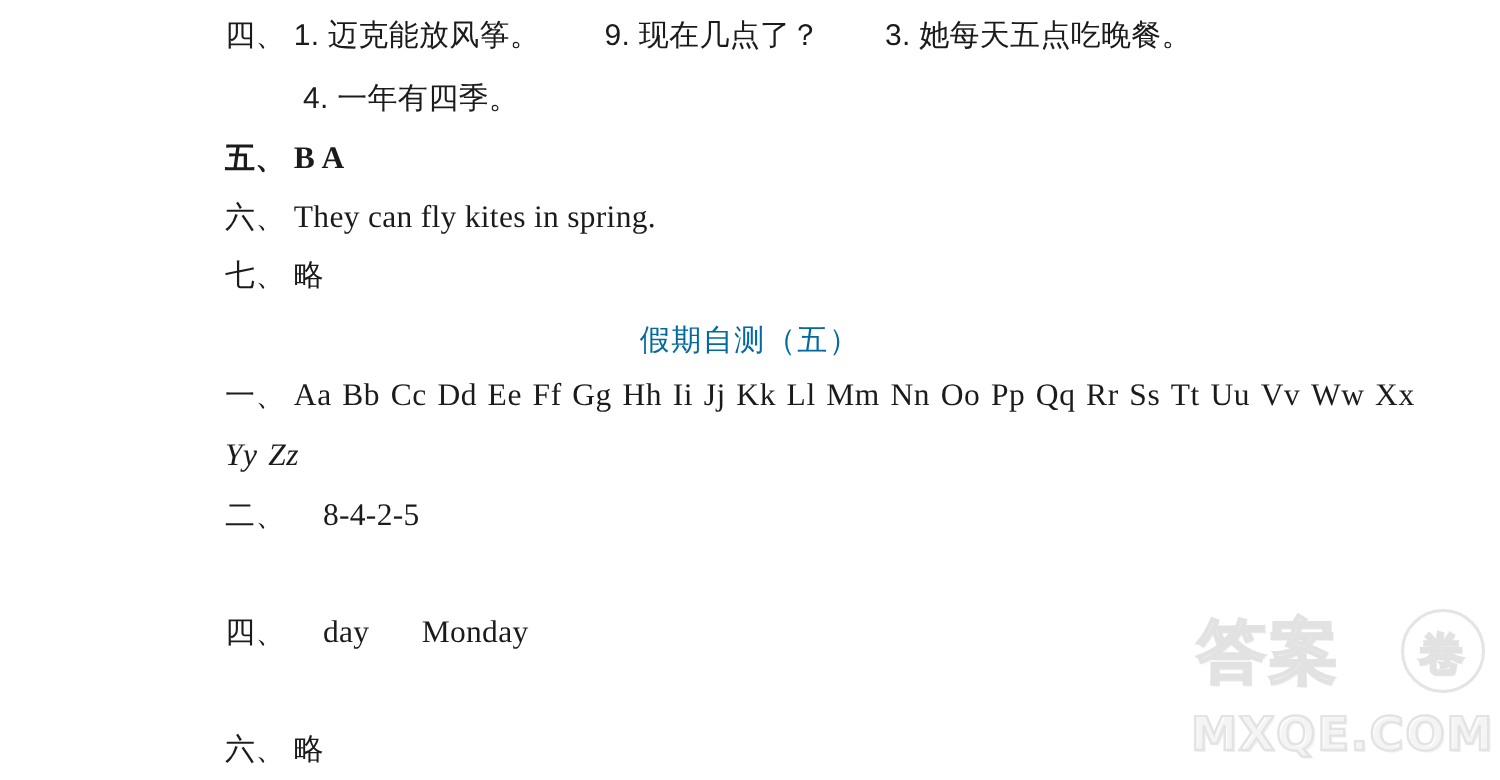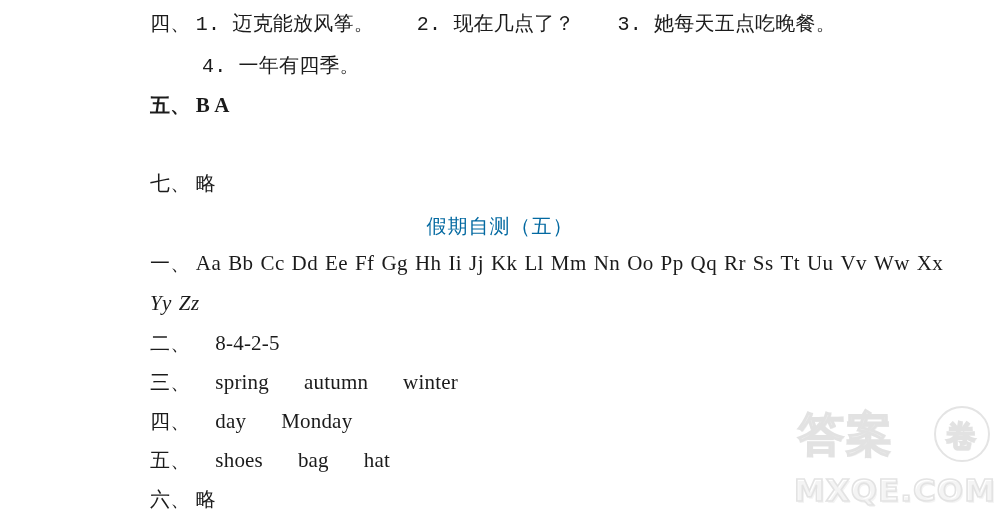--- a/index.html
+++ b/index.html
@@ -38,21 +38,21 @@
   .marker {
     font-family: "DejaVu Sans", "Liberation Sans", sans-serif;
     font-size: 20px;
     color: #1b1b1b;
   }
   .body-text {
     font-family: "Liberation Serif", "DejaVu Serif", serif;
     font-size: 21px;
   }
   .body-cjk {
-    font-family: Liberation Mono, monospace;
+    font-family: Liberation Sans, sans-serif;
     font-size: 20px;
   }
 
   .seg {
     display: inline-block;
   }
   .gap-sm { display: inline-block; width: 14px; }
   .gap-md { display: inline-block; width: 24px; }
   .gap-lg { display: inline-block; width: 32px; }
 
@@ -124,34 +124,38 @@
 </style>
 </head>
 <body>
 
 <div class="page">
 
   <div class="line" style="top:13px;">
     <span class="marker">四、</span>
     <span class="body-cjk seg">1. 迈克能放风筝。</span>
     <span class="gap-lg"></span>
-    <span class="body-cjk seg">2. 现在几点了？</span>
+    <span class="body-cjk seg">9. 现在几点了？</span>
     <span class="gap-lg"></span>
     <span class="body-cjk seg">3. 她每天五点吃晚餐。</span>
   </div>
 
   <div class="line" style="top:55px; left:202px;">
     <span class="body-cjk seg">4. 一年有四季。</span>
   </div>
 
   <div class="line" style="top:95px;font-weight:bold;">
     <span class="marker">五、</span>
     <span class="body-text seg">B A</span>
   </div>
 
+  <div class="line" style="top:134px;">
+    <span class="marker">六、</span>
+    <span class="body-text seg">They can fly kites in spring.</span>
+  </div>
 
   <div class="line" style="top:173px;">
     <span class="marker">七、</span>
     <span class="body-cjk seg">略</span>
   </div>
 
   <div class="section-title" style="top:213px;">假期自测（五）</div>
 
   <div class="line" style="top:253px;">
     <span class="marker">一、</span>
@@ -161,47 +165,29 @@
   <div class="line" style="top:293px;font-style:italic;">
     <span class="alphabet" id="alphabet-wrap"><span class="pair">Yy</span><span class="pair">Zz</span></span>
   </div>
 
   <div class="line" style="top:333px;">
     <span class="marker">二、</span>
     <span class="gap-sm"></span>
     <span class="body-text seg">8-4-2-5</span>
   </div>
 
-  <div class="line" style="top:372px;">
-    <span class="marker">三、</span>
-    <span class="gap-sm"></span>
-    <span class="body-text seg">spring</span>
-    <span class="gap-md"></span>
-    <span class="body-text seg">autumn</span>
-    <span class="gap-md"></span>
-    <span class="body-text seg">winter</span>
-  </div>
 
   <div class="line" style="top:411px;">
     <span class="marker">四、</span>
     <span class="gap-sm"></span>
     <span class="body-text seg">day</span>
     <span class="gap-md"></span>
     <span class="body-text seg">Monday</span>
   </div>
 
-  <div class="line" style="top:450px;">
-    <span class="marker">五、</span>
-    <span class="gap-sm"></span>
-    <span class="body-text seg">shoes</span>
-    <span class="gap-md"></span>
-    <span class="body-text seg">bag</span>
-    <span class="gap-md"></span>
-    <span class="body-text seg">hat</span>
-  </div>
 
   <div class="line" style="top:489px;">
     <span class="marker">六、</span>
     <span class="body-cjk seg">略</span>
   </div>
 
   <div class="watermark">
     <div class="wm-cjk">答案</div>
     <div class="wm-circle"></div>
     <div class="wm-cjk" style="left:auto; right:14px; font-size:30px; top:14px;">卷</div>

